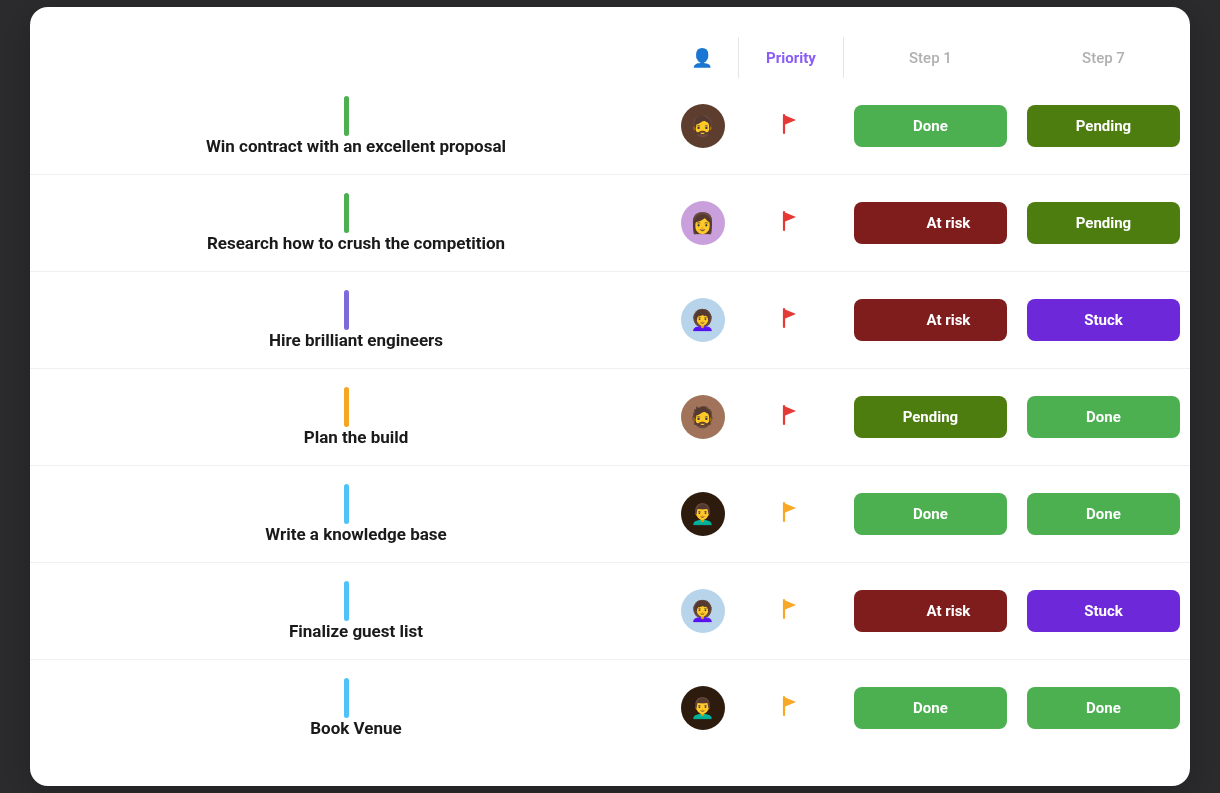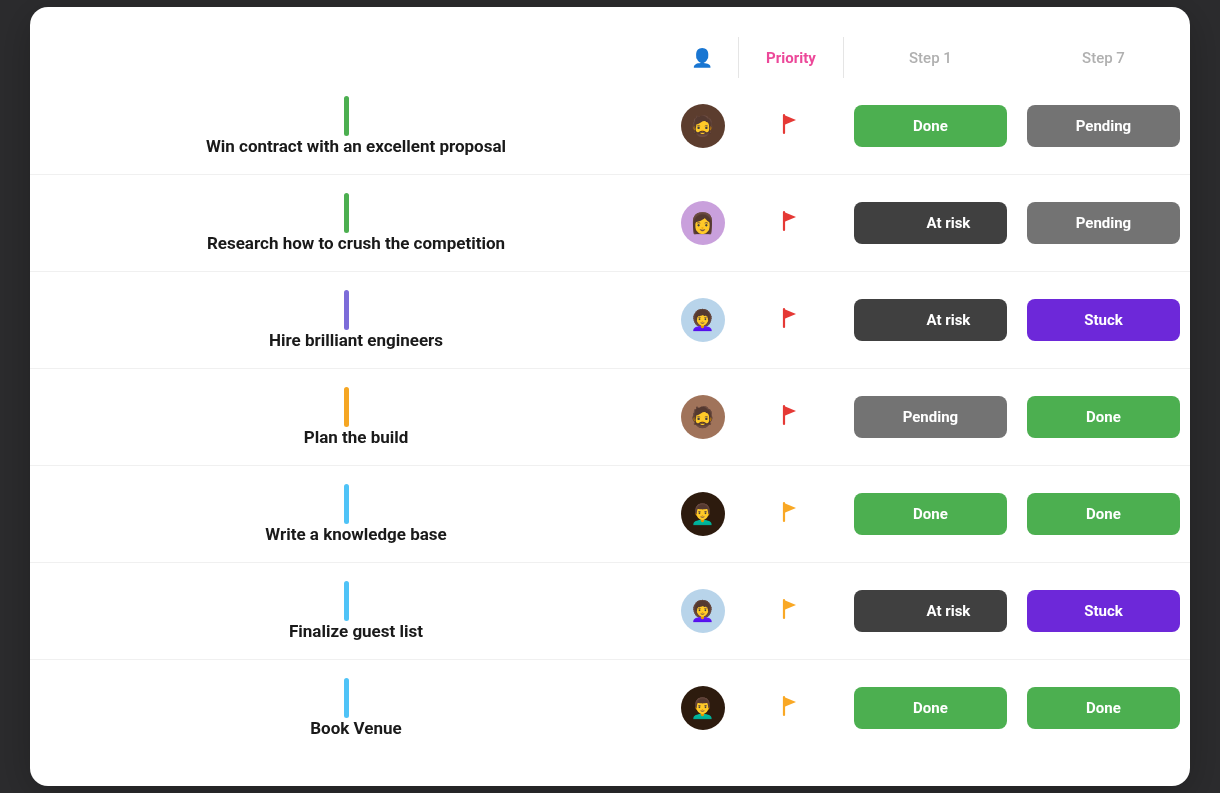--- a/index.html
+++ b/index.html
@@ -45,21 +45,21 @@
     thead tr th.col-task {
       text-align: left;
       width: 55%;
     }
 
     thead tr th.col-assignee {
       width: 70px;
     }
 
     thead tr th.col-priority {
-      color: #ec4899;
+      color: #8b5cf6;
       font-weight: 700;
       font-size: 15px;
       background: #fff;
       position: relative;
     }
 
     thead tr th.col-priority::before,
     thead tr th.col-priority::after {
       content: '';
       position: absolute;
@@ -128,22 +128,22 @@
       border-radius: 8px;
       padding: 12px 0;
       text-align: center;
       font-weight: 700;
       font-size: 15px;
       color: #fff;
       min-width: 120px;
     }
 
     .status-done { background: #4CAF50; }
-    .status-pending { background: #737373; }
-    .status-at-risk { background: #404040; padding-left: 36px; }
+    .status-pending { background: #4d7c0f; }
+    .status-at-risk { background: #7f1d1d; padding-left: 36px; }
     .status-stuck { background: #6d28d9; }
 
     .priority-col {
       background: #fff;
       box-shadow: -2px 0 8px rgba(0,0,0,0.07), 2px 0 8px rgba(0,0,0,0.07);
       position: relative;
       z-index: 2;
     }
   </style>
 </head>

